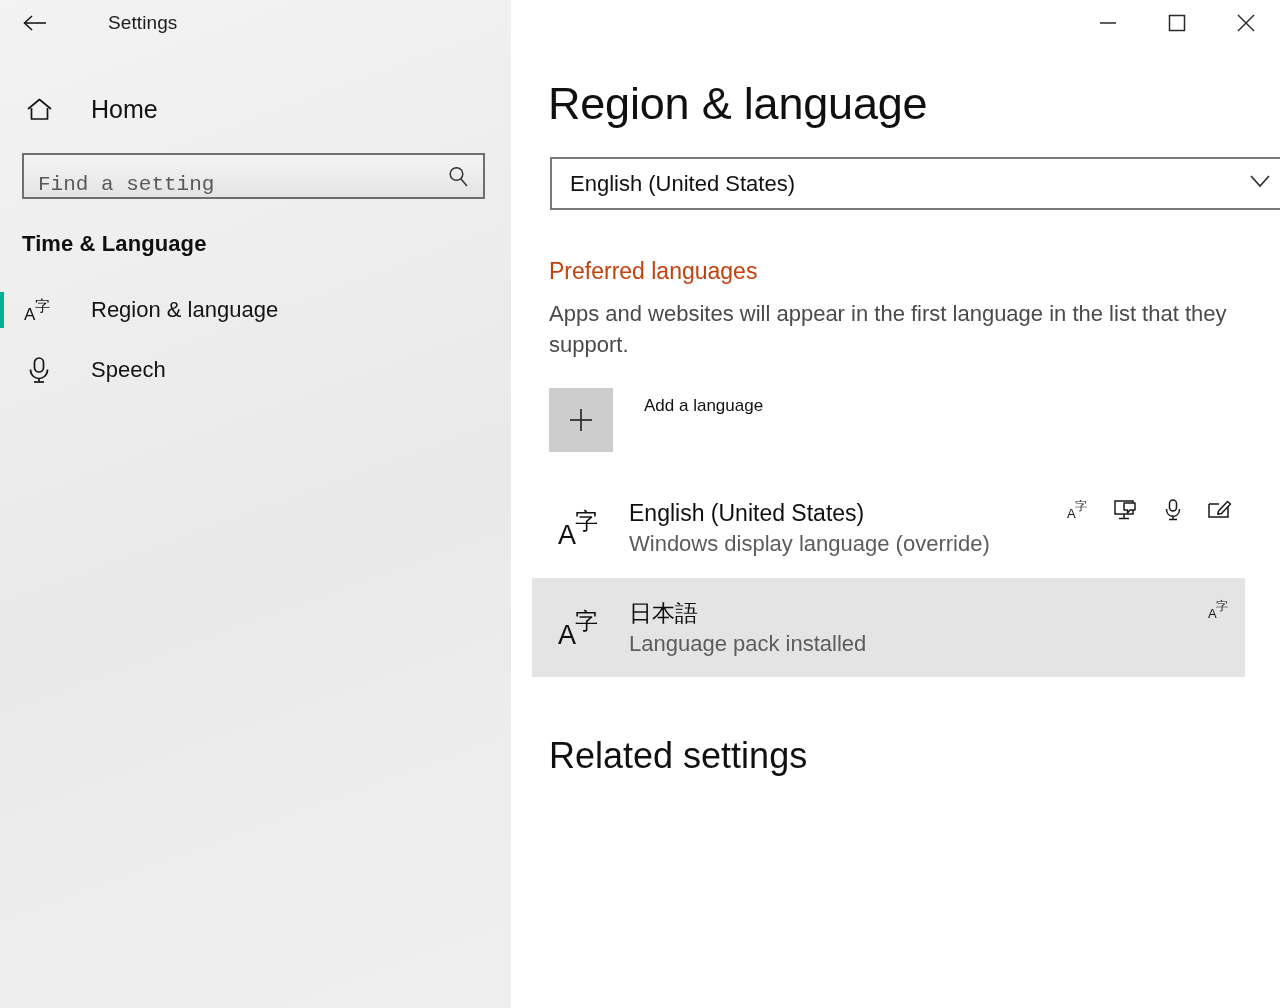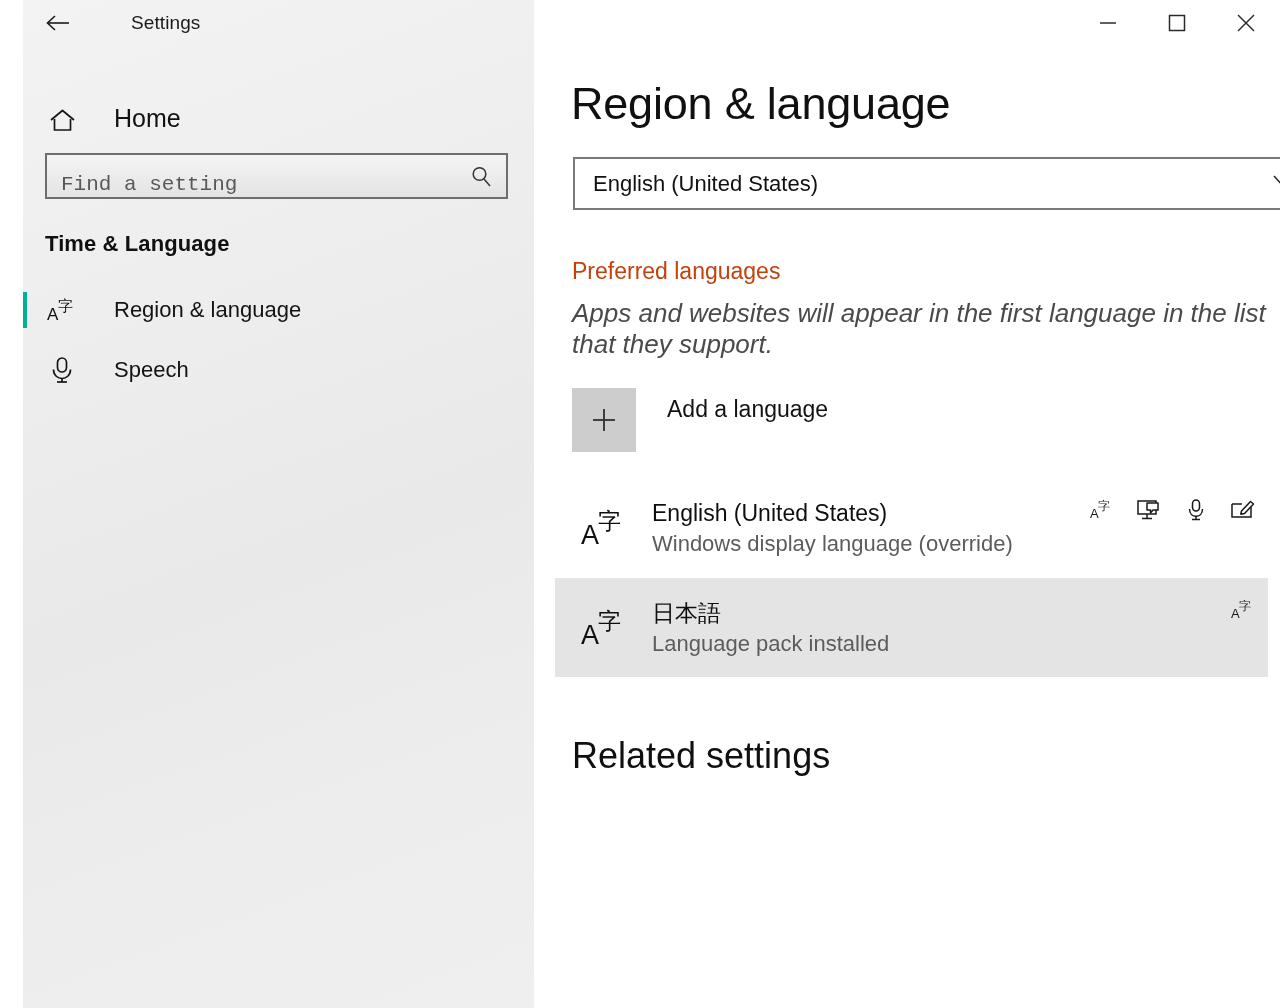--- a/index.html
+++ b/index.html
@@ -11,21 +11,20 @@
     font-family: "Liberation Sans", sans-serif;
     background: #ffffff;
   }
 
   .window {
     position: relative;
     width: 1280px;
     height: 1008px;
     display: flex;
     background: #ffffff;
-    padding-left: 23px;
   }
 
   
   .sidebar {
     position: relative;
     width: 511px;
     height: 1008px;
     flex: 0 0 511px;
     background: linear-gradient(160deg, #f3f3f3 0%, #eeeeee 28%, #e9e9e9 55%, #ededed 78%, #efefef 100%);
   }
@@ -48,21 +47,21 @@
 
   .app-title {
     font-size: 19px;
     color: #1b1b1b;
     margin-left: 44px;
     letter-spacing: .1px;
   }
 
   .home-row {
     display: flex;
-    align-items: flex-end;
+    align-items: center;
     height: 48px;
     margin-top: 39px;
     padding-left: 22px;
     cursor: pointer;
   }
 
   .home-icon {
     width: 34px;
     display: flex;
     align-items: center;
@@ -217,24 +216,23 @@
     color: #c2410c;
   }
 
   .pref-head { top: 258px; }
 
   .pref-desc {
     position: absolute;
     left: 38px;
     top: 298px;
     width: 700px;
-    font-size: 26px;
+    font-size: 22px;
     line-height: 31px;
     color: #4a4a4a;
-    font-style: italic;
   }
 
   .add-lang-row {
     position: absolute;
     left: 38px;
     top: 388px;
     display: flex;
     align-items: center;
     cursor: pointer;
   }
@@ -243,21 +241,21 @@
     width: 64px;
     height: 64px;
     background: #cdcdcd;
     display: flex;
     align-items: center;
     justify-content: center;
     flex: 0 0 64px;
   }
 
   .add-lang-label {
-    font-size: 23px;
+    font-size: 17px;
     color: #121212;
     margin-left: 31px;
     align-self: flex-start;
     margin-top: 8px;
   }
 
   .lang-row {
     position: absolute;
     left: 21px;
     width: 713px;

